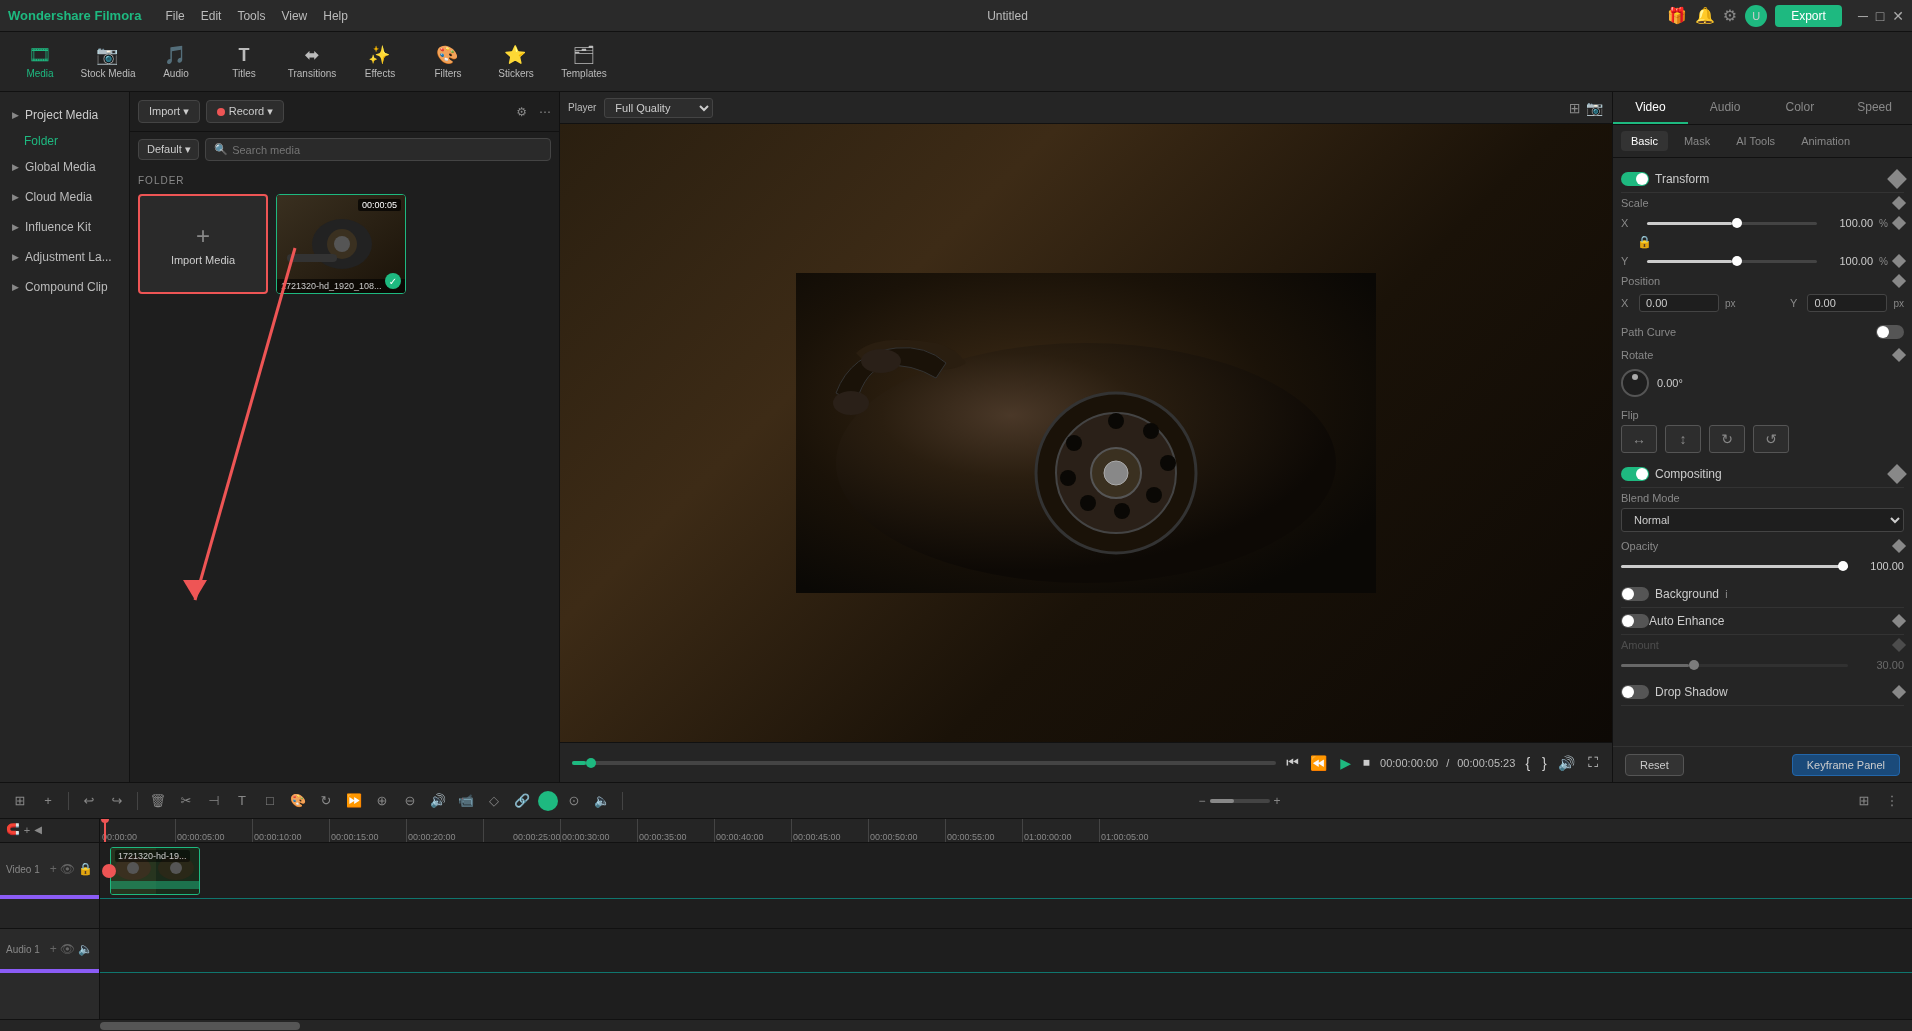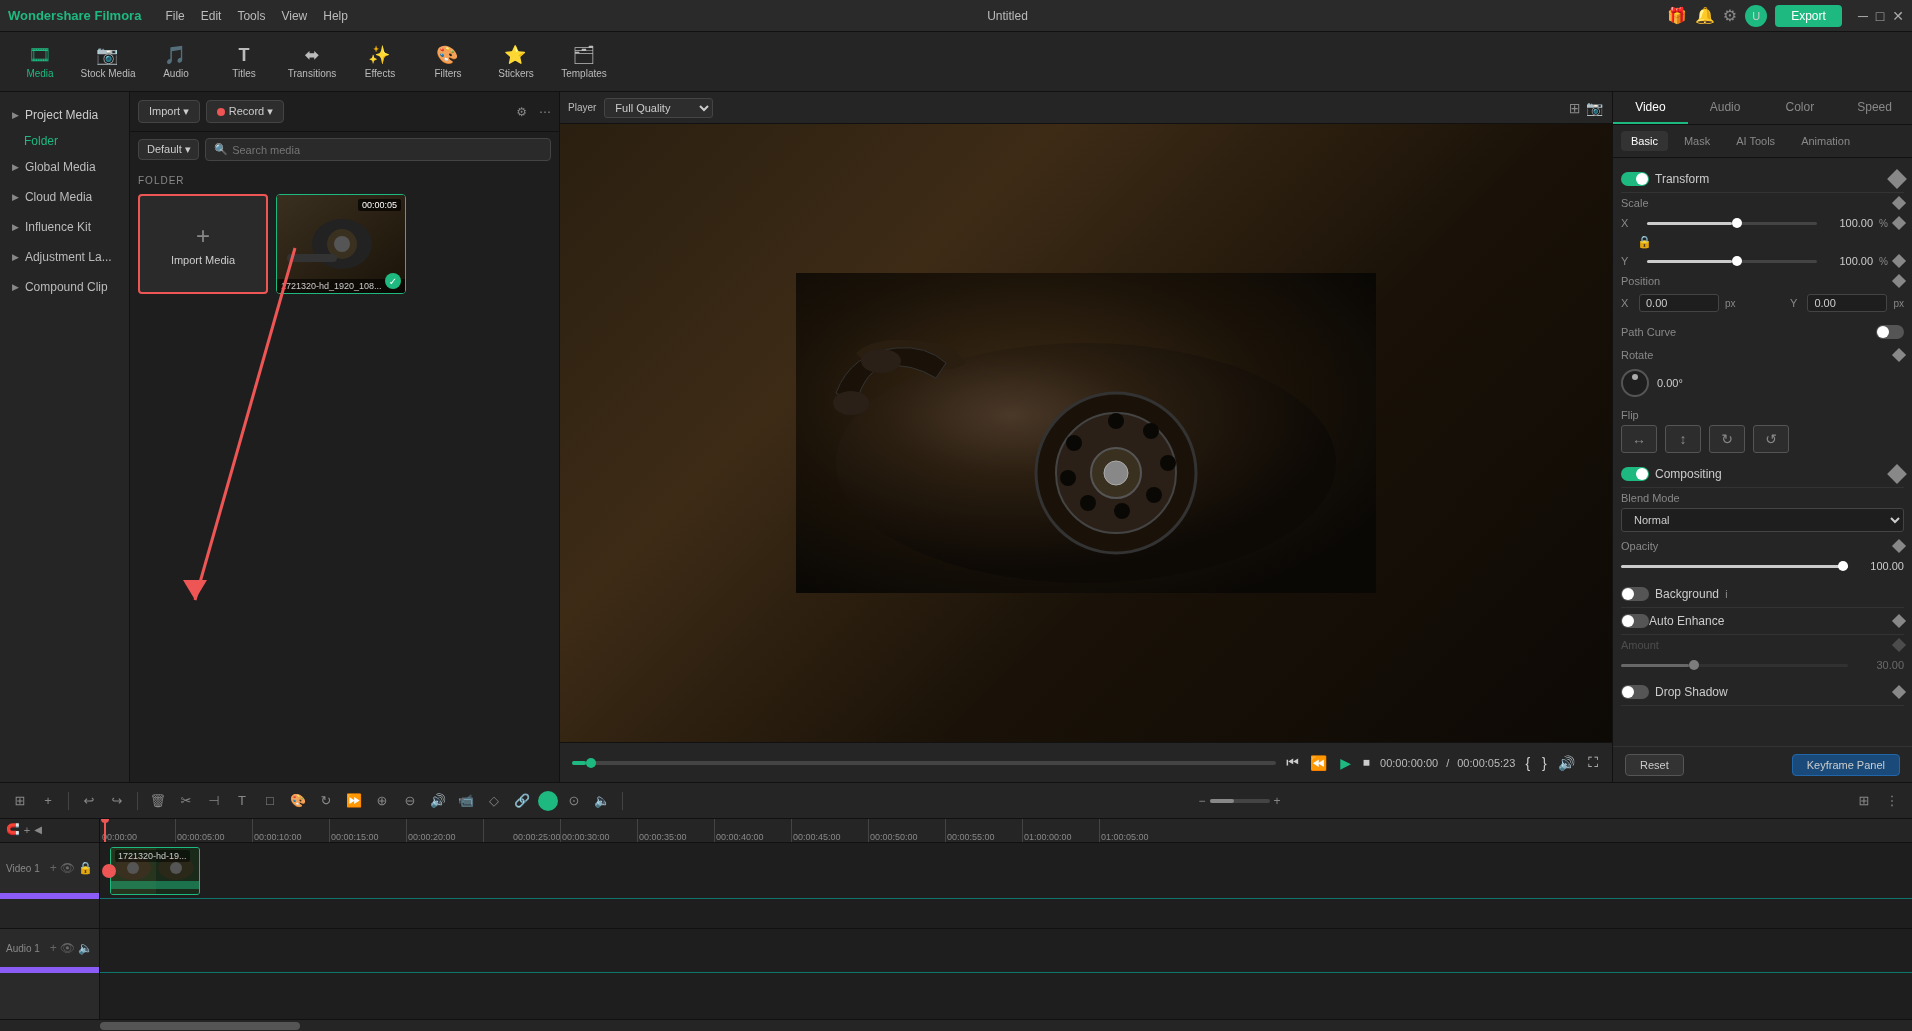--- a/index.html
+++ b/index.html
@@ -123,21 +123,21 @@
     #bottom { flex-shrink: 0; background: #1e1e1e; border-top: 1px solid #111; }
     #timeline-toolbar { height: 36px; background: #252525; display: flex; align-items: center; padding: 0 8px; gap: 4px; border-bottom: 1px solid #111; }
     .tl-icon { width: 24px; height: 24px; display: flex; align-items: center; justify-content: center; color: #888; cursor: pointer; font-size: 13px; border-radius: 3px; }
     .tl-sep { width: 1px; height: 18px; background: #444; margin: 0 4px; }
     .tl-zoom { display: flex; align-items: center; gap: 4px; margin-left: auto; }
     .tl-zoom-bar { width: 60px; height: 4px; background: #444; border-radius: 2px; position: relative; cursor: pointer; }
     .tl-zoom-fill { height: 100%; background: #888; border-radius: 2px; width: 40%; }
 
     #timeline-area { height: 200px; display: flex; }
     #track-headers { width: 100px; background: #2a2a2a; border-right: 1px solid #111; display: flex; flex-direction: column; }
-    .track-header { display: flex; align-items: center; gap: 4px; padding: 4px 6px; border-bottom: 6px solid #8b5cf6; font-size: 10px; color: #888; }
+    .track-header { display: flex; align-items: center; gap: 4px; padding: 4px 6px; border-bottom: 4px solid #8b5cf6; font-size: 10px; color: #888; }
     .th-icon { font-size: 12px; color: #666; cursor: pointer; }
 
     #timeline-tracks { flex: 1; overflow-x: auto; position: relative; background: #1e1e1e; }
     #timeline-ruler { height: 24px; background: #252525; border-bottom: 1px solid #111; position: relative; display: flex; align-items: center; }
     .ruler-mark { position: absolute; bottom: 0; font-size: 9px; color: #888; white-space: nowrap; }
     .ruler-line { position: absolute; bottom: 0; top: 0; width: 1px; background: #444; }
 
     #track-lanes { flex: 1; position: relative; }
     .track-lane { height: 56px; border-bottom: 1px solid #0f766e; position: relative; }
     .track-lane-spacer { height: 30px; border-bottom: 1px solid #111; }

